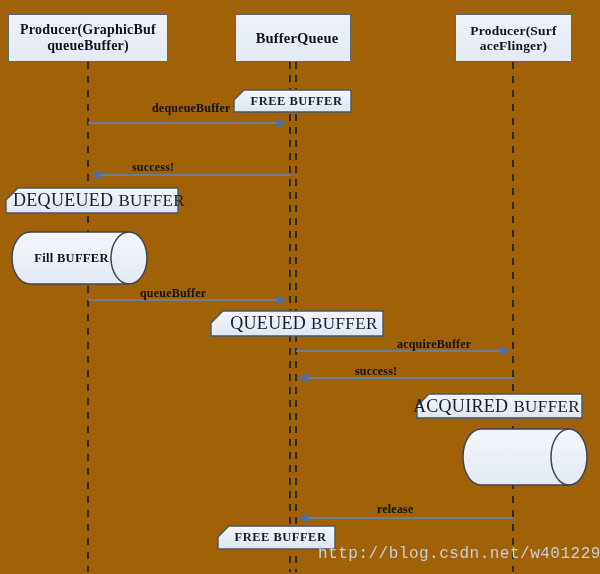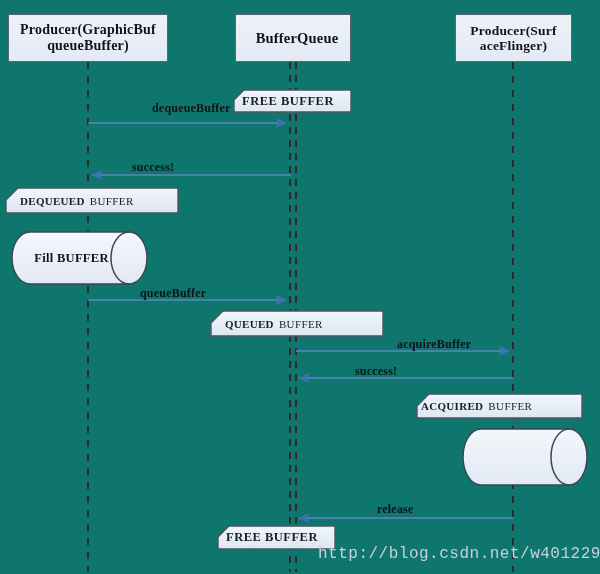--- a/index.html
+++ b/index.html
@@ -1,21 +1,21 @@
 <!DOCTYPE html>
 <html><head>
 <meta charset="utf-8">
 <style>
   html,body{margin:0;padding:0;background:#ffffff;}
   body{
     font-family:"Liberation Serif", serif;
     width:600px;height:574px;overflow:hidden;
   }
   #canvas{
-    position:relative;width:600px;height:574px;background:#0f766e;
+    position:relative;width:600px;height:574px;background:#a16207;
   }
   #canvas > svg{position:absolute;left:0;top:0;}
   
   .participant{
     position:absolute;
     background:linear-gradient(180deg,#eef2f8 0%,#e3eaf4 100%);
     border:1.6px solid #5a6575;
     box-sizing:border-box;
     display:flex;align-items:center;justify-content:center;
     text-align:center;
@@ -28,27 +28,27 @@
   
   .note{
     position:absolute;
     box-sizing:border-box;
     display:flex;align-items:center;justify-content:center;
     color:#1a1d24;
     white-space:nowrap;
   }
   .note .noteinner{
     position:relative;z-index:2;
-    display:flex;align-items:baseline;
+    display:flex;align-items:baseline;justify-content:center;
     gap:5px;
     width:100%;
     padding-left:14px;
   }
-  .note .big{font-size:11px;font-weight:700;letter-spacing:.3px;}
-  .note .small{font-size:11px;font-weight:400;letter-spacing:.4px;}
+  .note .big{font-size:18px;font-weight:400;letter-spacing:.3px;}
+  .note .small{font-size:17px;font-weight:400;letter-spacing:.4px;}
   .note.bold .big{font-weight:bold;font-size:12.5px;letter-spacing:.5px;}
   
   .cyl{
     position:absolute;box-sizing:border-box;
     display:flex;align-items:center;justify-content:center;
     font-weight:bold;color:#10131a;text-align:center;
     line-height:1.12;
   }
   .cyl .cyltext{position:relative;z-index:2;font-size:12.5px;letter-spacing:.3px;}
   

